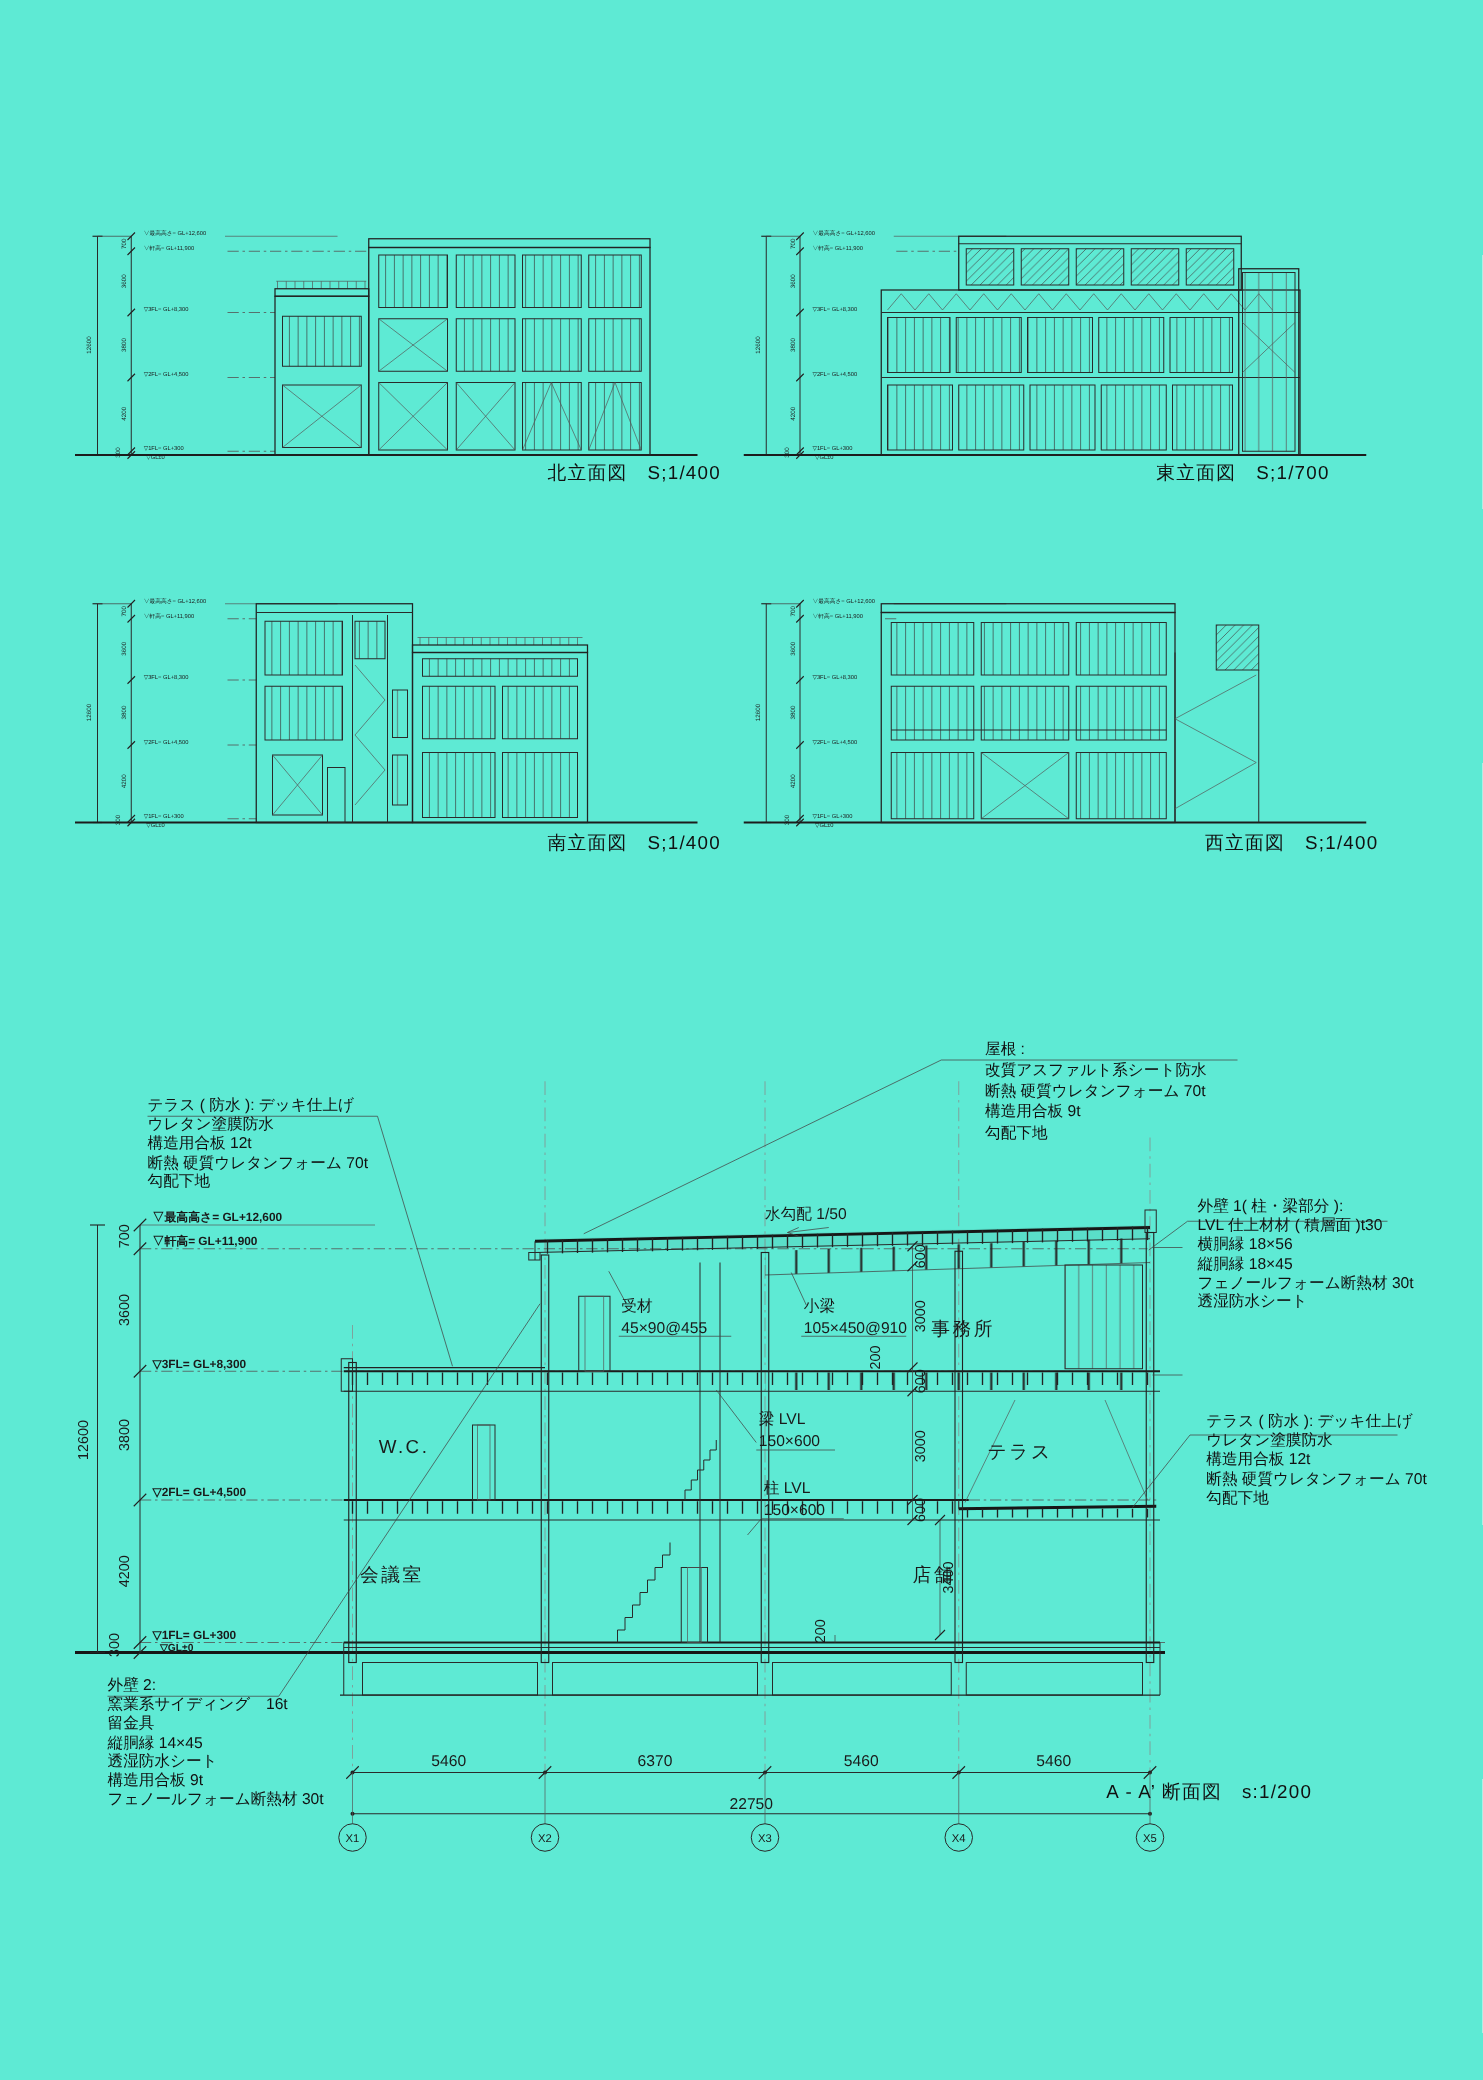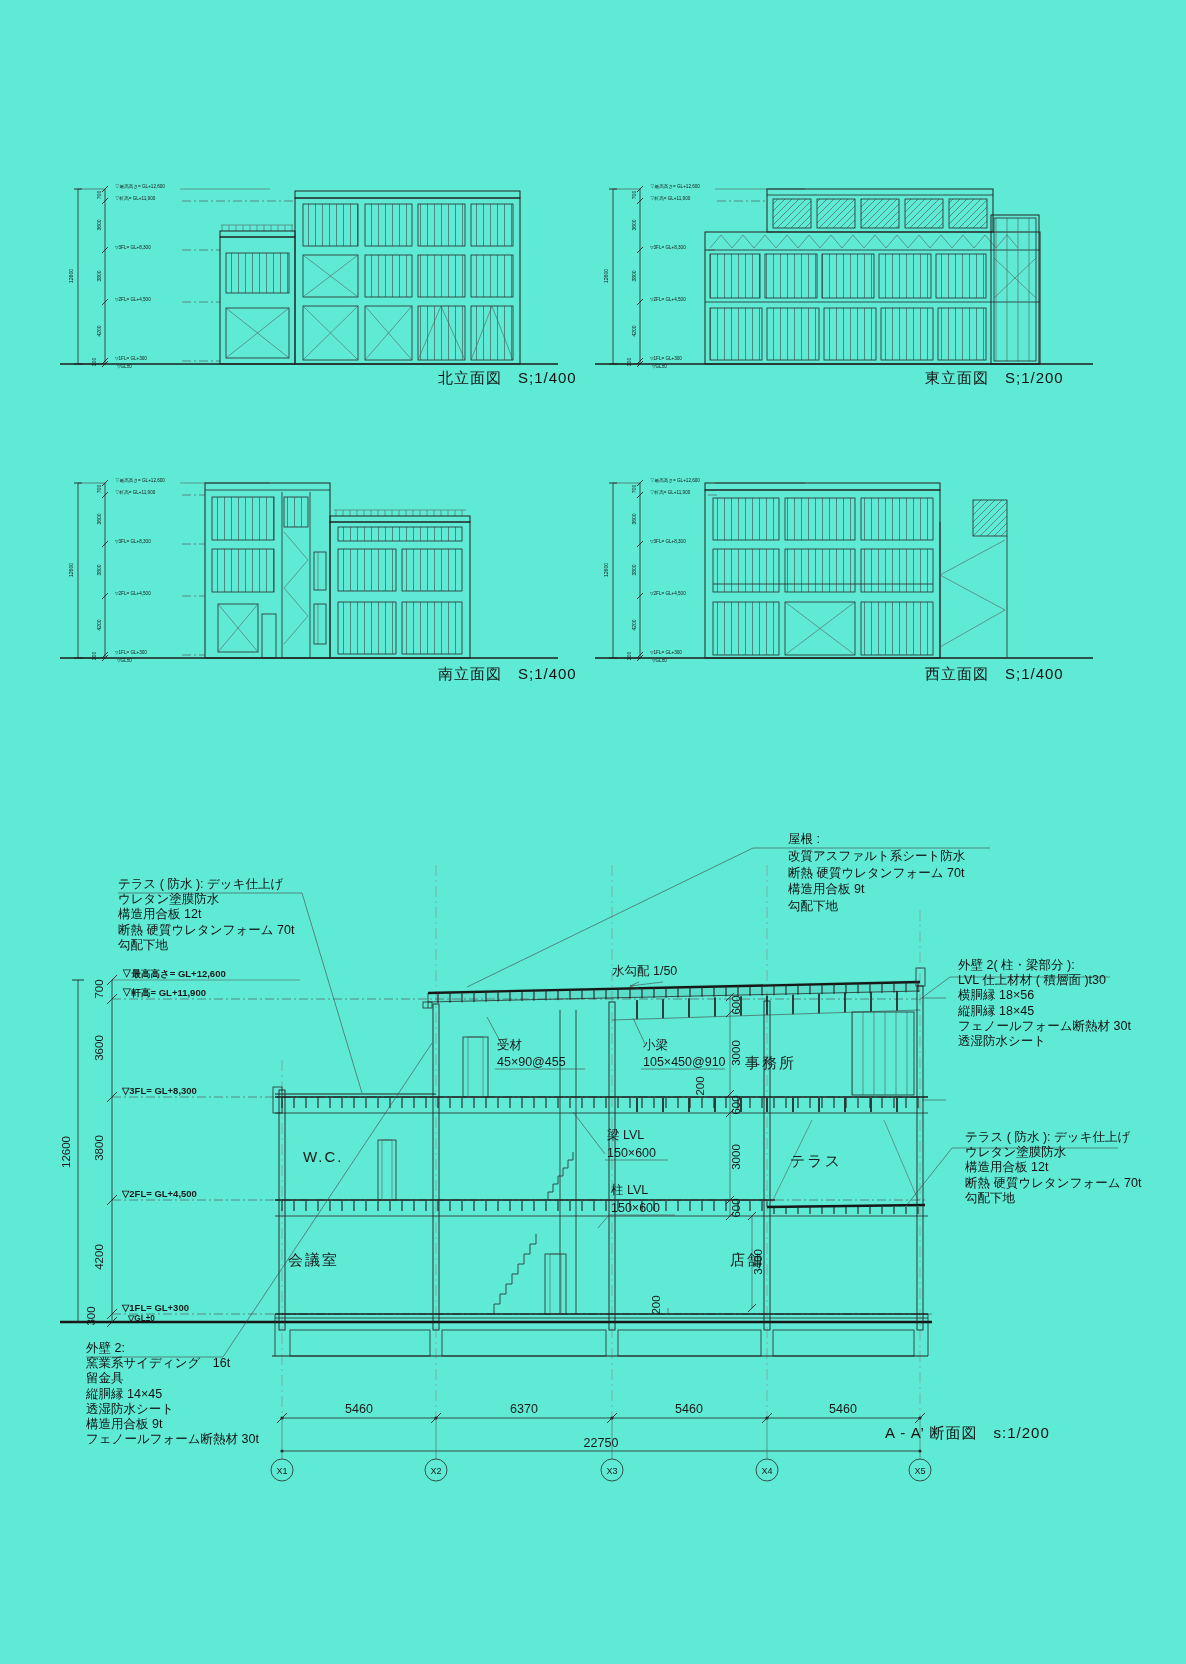--- a/index.html
+++ b/index.html
@@ -232,23 +232,23 @@
       <g>
         <rect class="hat" x="378" y="48" width="34" height="36"></rect>
         <line class="s08" x1="345" y1="70" x2="345" y2="206"></line>
         <line class="s08" x1="412" y1="84" x2="412" y2="206"></line>
         <path class="thin" d="M345 195L410 158L345 123L410 88"></path>
       </g>
     </g>
   </svg>
 
   <div class="title" style="left:438px;top:369px">北立面図　S;1/400</div>
-  <div class="title" style="left:925px;top:369px">東立面図　S;1/200</div>
+  <div class="title" style="left:925px;top:369px">東立面図　S;1/700</div>
   <div class="title" style="left:438px;top:665px">南立面図　S;1/400</div>
-  <div class="title" style="left:925px;top:665px">西立面図　S;1/400</div>
+  <div class="title" style="left:964px;top:665px">西立面図　S;1/400</div>
 
   <svg class="abs" style="left:0;top:760px" width="1186" height="740" viewBox="0 0 1186 740">
 
     <g>
       <line class="cl" x1="282" y1="300" x2="282" y2="658"></line>
       <line class="cl" x1="436" y1="105" x2="436" y2="658"></line>
       <line class="cl" x1="612" y1="105" x2="612" y2="658"></line>
       <line class="cl" x1="767" y1="105" x2="767" y2="658"></line>
       <line class="cl" x1="920" y1="150" x2="920" y2="658"></line>
     </g>
@@ -451,21 +451,21 @@
 
   <div class="note lh17" style="left:788px;top:831px">
     <div class="tt">屋根 :</div>
     <div>改質アスファルト系シート防水</div>
     <div>断熱 硬質ウレタンフォーム 70t</div>
     <div>構造用合板 9t</div>
     <div>勾配下地</div>
   </div>
 
   <div class="note" style="left:958px;top:958px">
-    <div class="tt">外壁 2( 柱・梁部分 ):</div>
+    <div class="tt">外壁 1( 柱・梁部分 ):</div>
     <div>LVL 仕上材材 ( 積層面 )t30</div>
     <div>横胴縁 18×56</div>
     <div>縦胴縁 18×45</div>
     <div>フェノールフォーム断熱材 30t</div>
     <div>透湿防水シート</div>
   </div>
 
   <div class="note" style="left:965px;top:1130px">
     <div class="tt">テラス ( 防水 ): デッキ仕上げ</div>
     <div>ウレタン塗膜防水</div>

